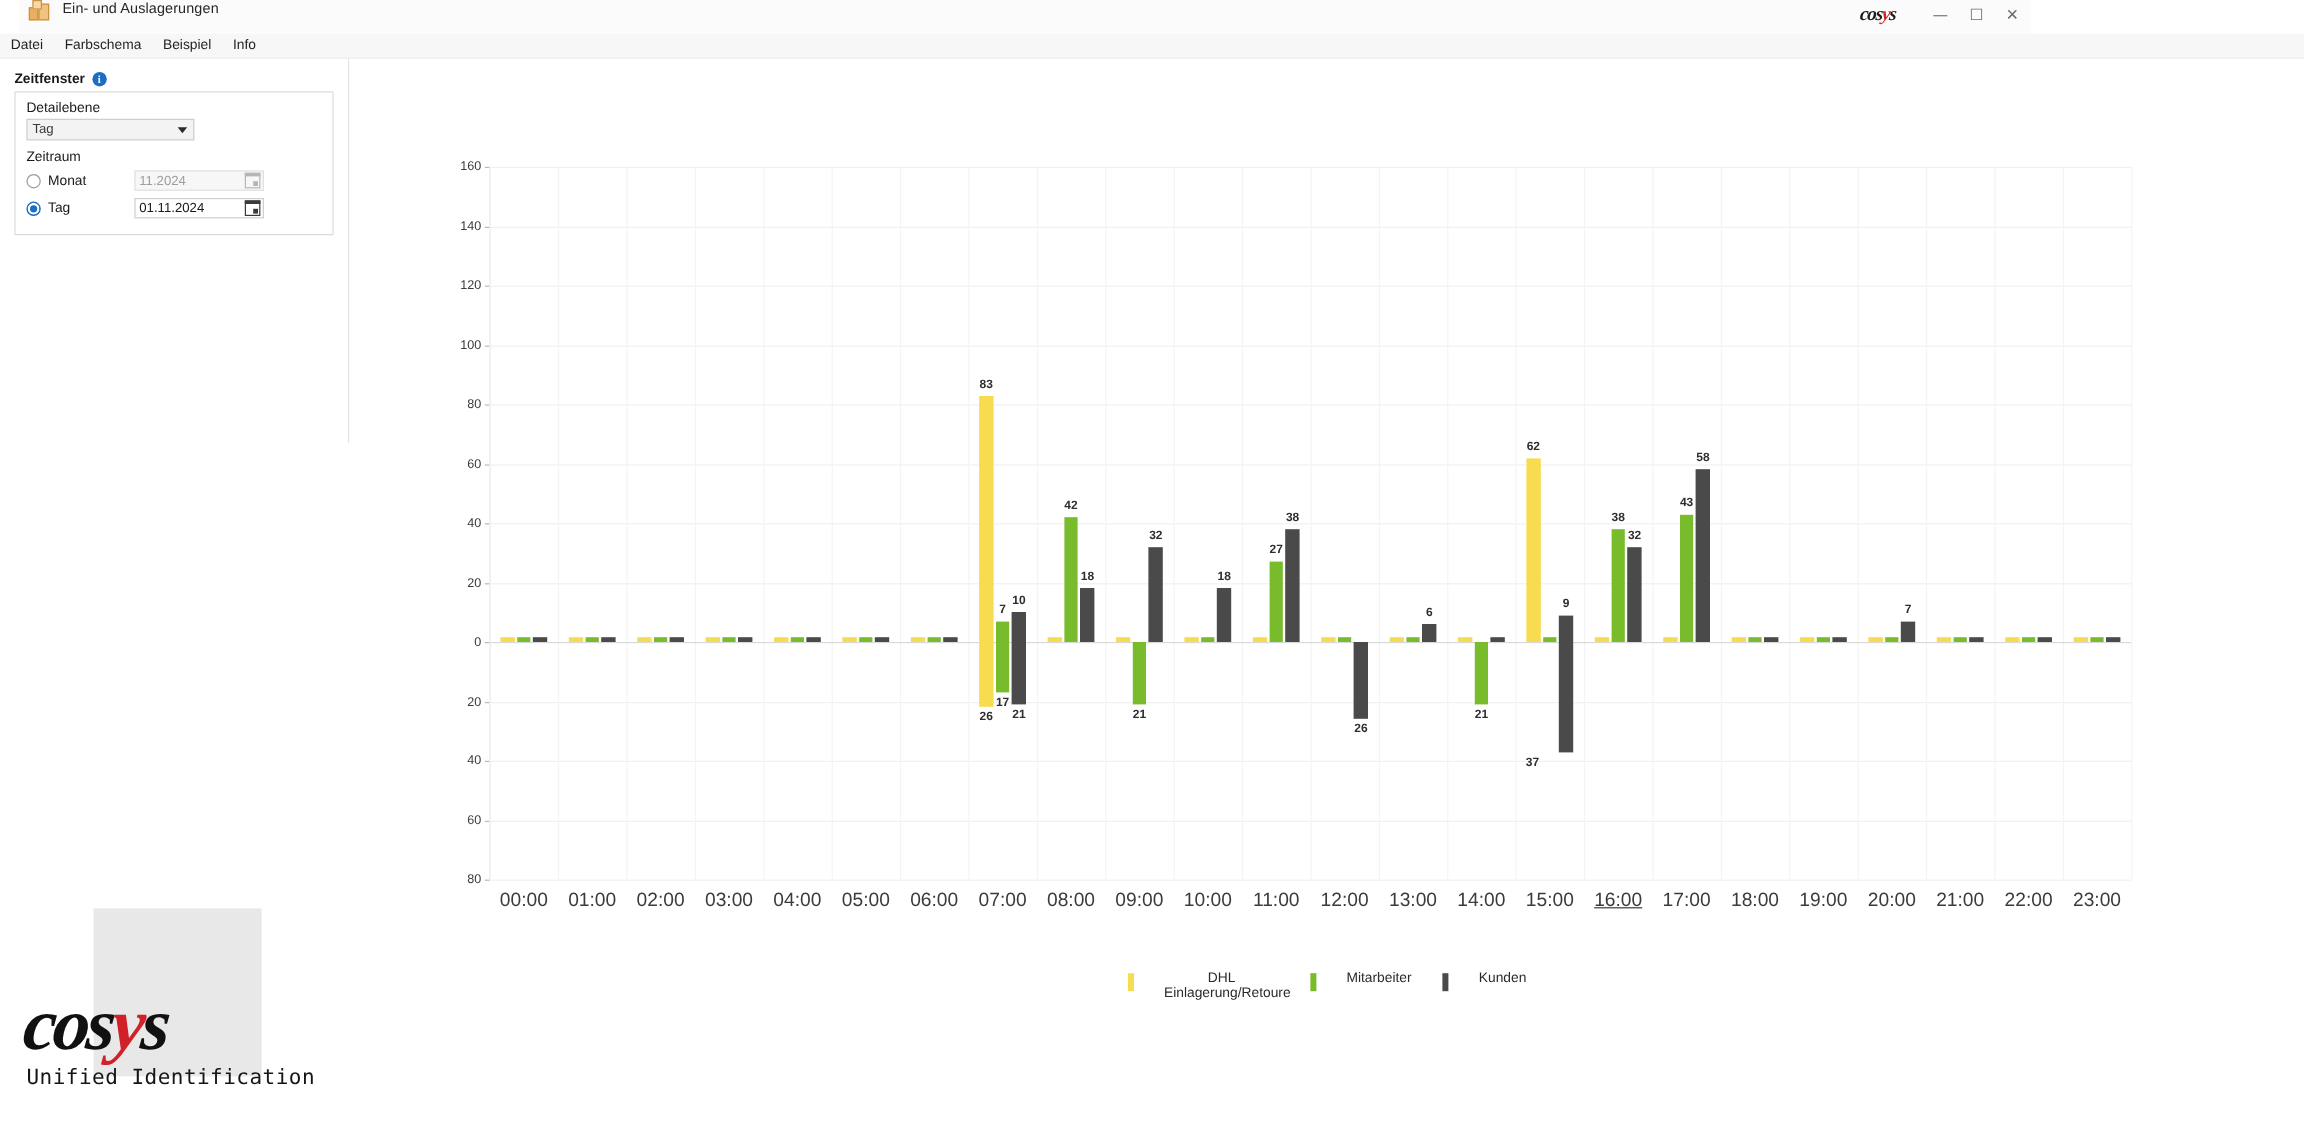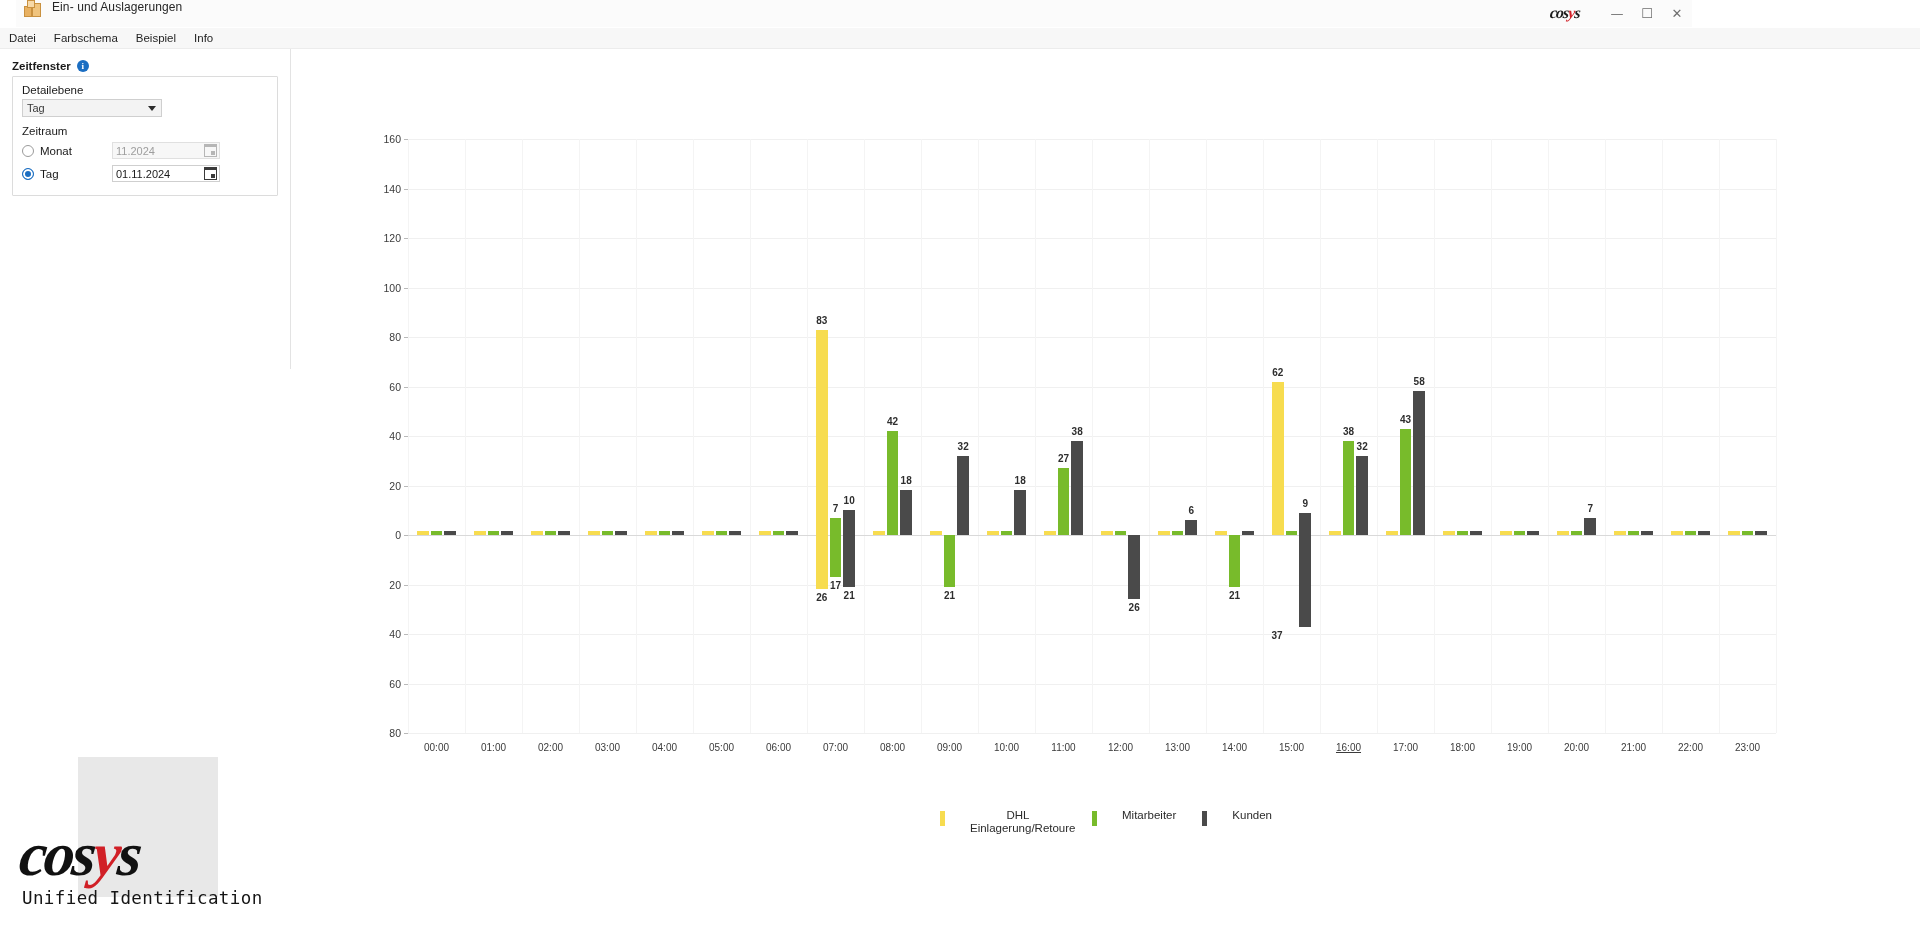--- a/index.html
+++ b/index.html
@@ -146,21 +146,21 @@
 
   .y-tick {
     position: absolute; right: 100%; margin-right: 7px;
     font-size: 10.5px; color: #3b3b3b; white-space: nowrap; transform: translateY(-50%);
     text-align: right; width: 40px;
   }
   .y-tick-mark { position: absolute; left: -4px; width: 4px; height:1px; background:#b9b9b9; }
 
   .x-tick {
     position: absolute; top: 100%; margin-top: 9px;
-    font-size: 10px; color: #3b3b3b; white-space: nowrap; transform: translateX(-50%);
+    font-size: 16px; color: #3b3b3b; white-space: nowrap; transform: translateX(-50%);
   }
 
   .bar { position: absolute; }
   .bar-label {
     position: absolute; font-size: 10px; font-weight: bold; color: #2e2e2e;
     white-space: nowrap; transform: translateX(-50%); text-align: center;
   }
 
   
   .legend {

